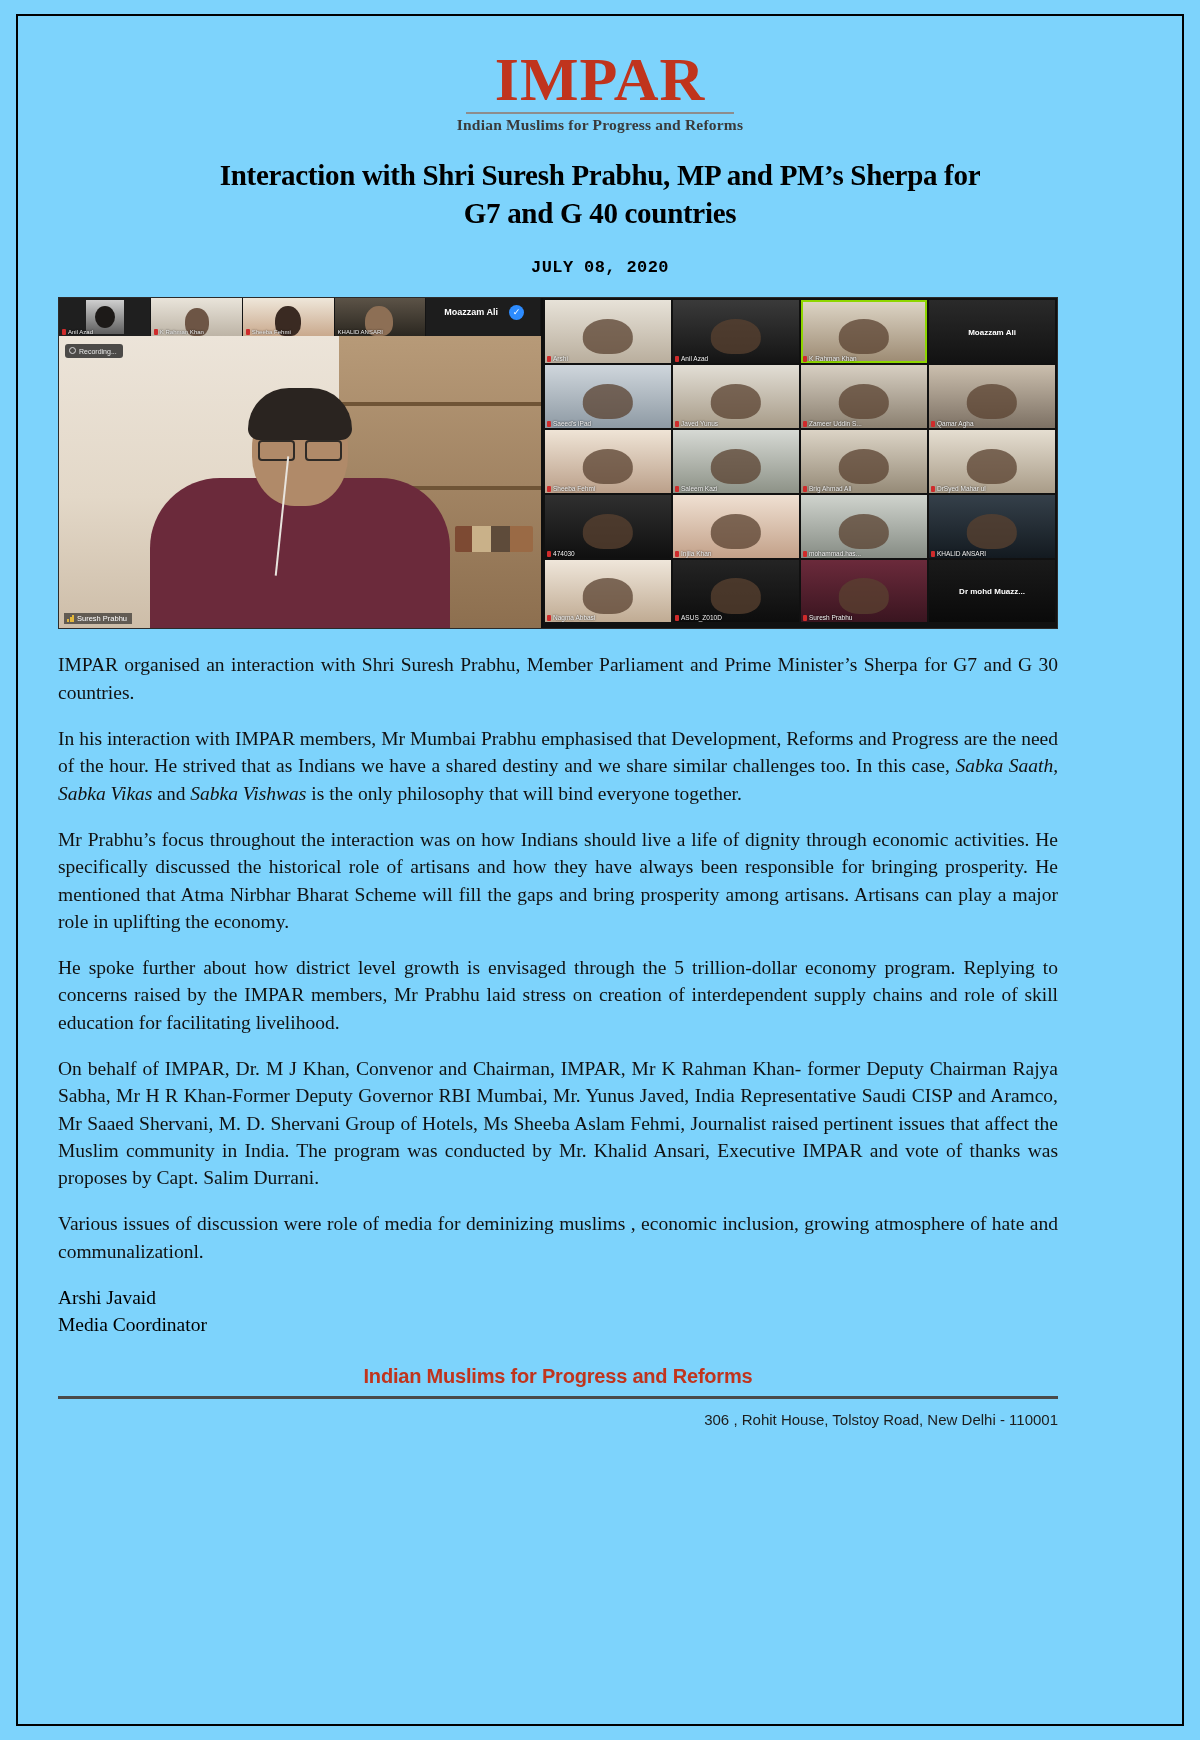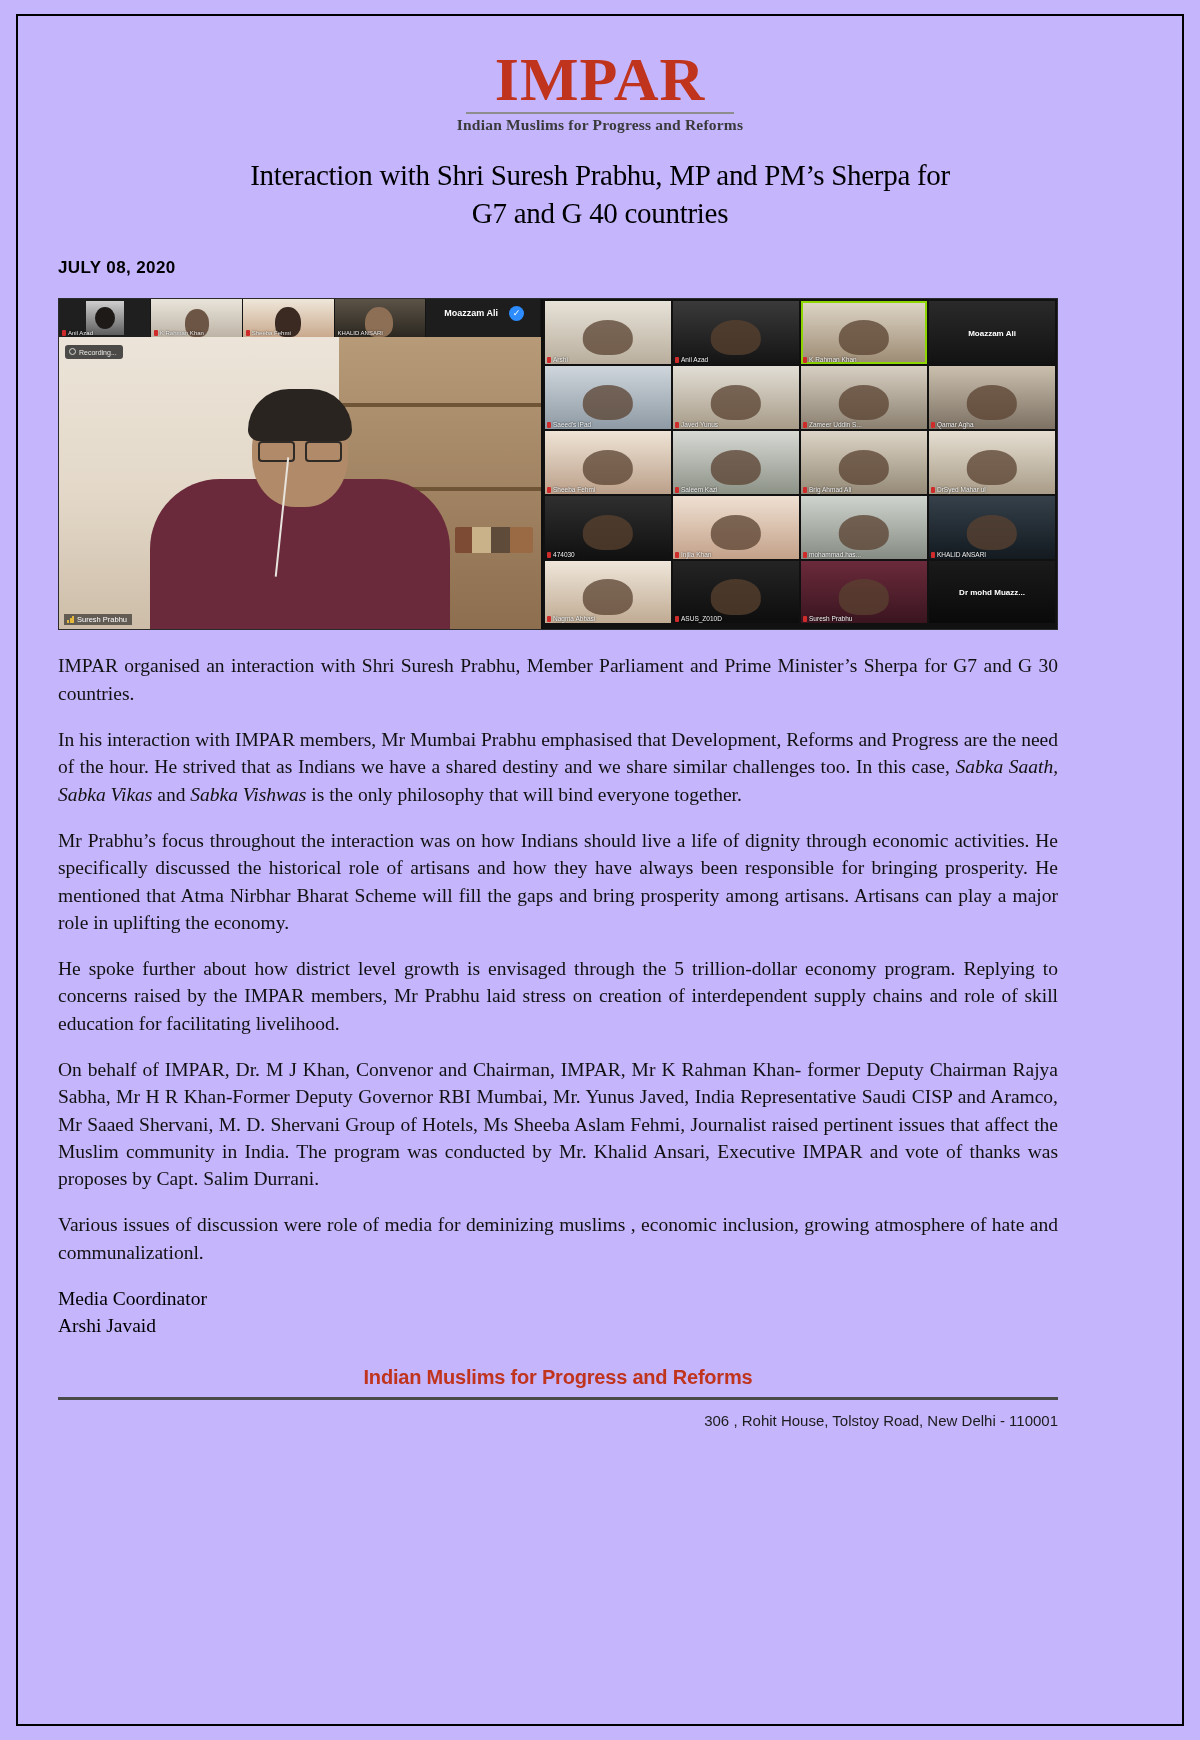--- a/index.html
+++ b/index.html
@@ -7,21 +7,21 @@
     padding: 0;
     background: #ffffff;
   }
   body {
     font-family: "Liberation Serif", serif;
   }
   .page {
     width: 1200px;
     height: 1740px;
     box-sizing: border-box;
-    background: #c4b5fd;
+    background: #7dd3fc;
     position: relative;
     padding: 14px 16px;
   }
   .page-border {
     position: absolute;
     left: 16px;
     top: 14px;
     right: 16px;
     bottom: 14px;
     border: 2px solid #000000;
@@ -70,29 +70,29 @@
     margin-top: 26px;
     letter-spacing: -0.2px;
   }
   .press-release span {
     border-bottom: 2px solid #000;
     padding-bottom: 1px;
   }
   .doc-title {
     text-align: center;
     font-family: "Liberation Serif", serif;
-    font-weight: normal;
+    font-weight: bold;
     font-size: 29px;
     line-height: 1.32;
     margin-top: 22px;
     letter-spacing: -0.3px;
   }
   .doc-date {
-    text-align: left;
-    font-family: Liberation Sans, sans-serif;
+    text-align: center;
+    font-family: Liberation Mono, monospace;
     font-weight: bold;
     font-size: 17px;
     letter-spacing: 0.4px;
     margin-top: 26px;
   }
 
   
   .shot {
     margin-top: 20px;
     display: flex;
@@ -495,22 +495,22 @@
       <p>IMPAR organised an interaction with Shri Suresh Prabhu, Member Parliament and Prime Minister’s Sherpa for G7 and G 30 countries.</p>
 
       <p><span>In his interaction with IMPAR members, Mr Mumbai Prabhu emphasised that Development, Reforms and Progress are the need of the hour. He strived that as Indians we have a shared destiny and we share similar challenges too. In this case, </span><i>Sabka Saath, Sabka Vikas</i><span> and </span><i>Sabka Vishwas</i><span> is the only philosophy that will bind everyone together.</span></p>
 
       <p>Mr Prabhu’s focus throughout the interaction was on how Indians should live a life of dignity through economic activities. He specifically discussed the historical role of artisans and how they have always been responsible for bringing prosperity. He mentioned that Atma Nirbhar Bharat Scheme will fill the gaps and bring prosperity among artisans. Artisans can play a major role in uplifting the economy.</p>
       <p>He spoke further about how district level growth is envisaged through the 5 trillion-dollar economy program. Replying to concerns raised by the IMPAR members, Mr Prabhu laid stress on creation of interdependent supply chains and role of skill education for facilitating livelihood.</p>
       <p>On behalf of IMPAR, Dr. M J Khan, Convenor and Chairman, IMPAR, Mr K Rahman Khan- former Deputy Chairman Rajya Sabha, Mr H R Khan-Former Deputy Governor RBI Mumbai, Mr. Yunus Javed, India Representative Saudi CISP and Aramco, Mr Saaed Shervani, M. D. Shervani Group of Hotels, Ms Sheeba Aslam Fehmi, Journalist raised pertinent issues that affect the Muslim community in India. The program was conducted by Mr. Khalid Ansari, Executive IMPAR and vote of thanks was proposes by Capt. Salim Durrani.</p>
       <p class="tight">Various issues of discussion were role of media for deminizing muslims , economic inclusion, growing atmosphere of hate and communalizationl.</p>
 
       <div class="sign">
+        <div>Arshi Javaid</div>
         <div>Media Coordinator</div>
-        <div>Arshi Javaid</div>
       </div>
     </div>
 
     <div class="footer-wrap">
       <div class="footer-head">Indian Muslims for Progress and Reforms</div>
       <div class="footer-rule"></div>
       <div class="footer-line">306 , Rohit House, Tolstoy Road, New Delhi - 110001</div>
     </div>
 
   </div>

